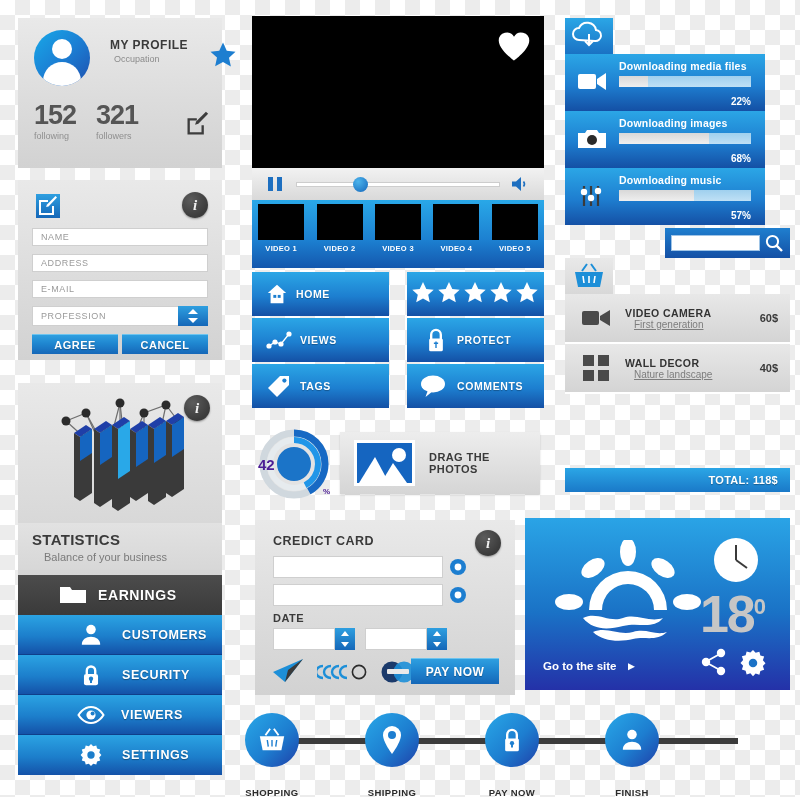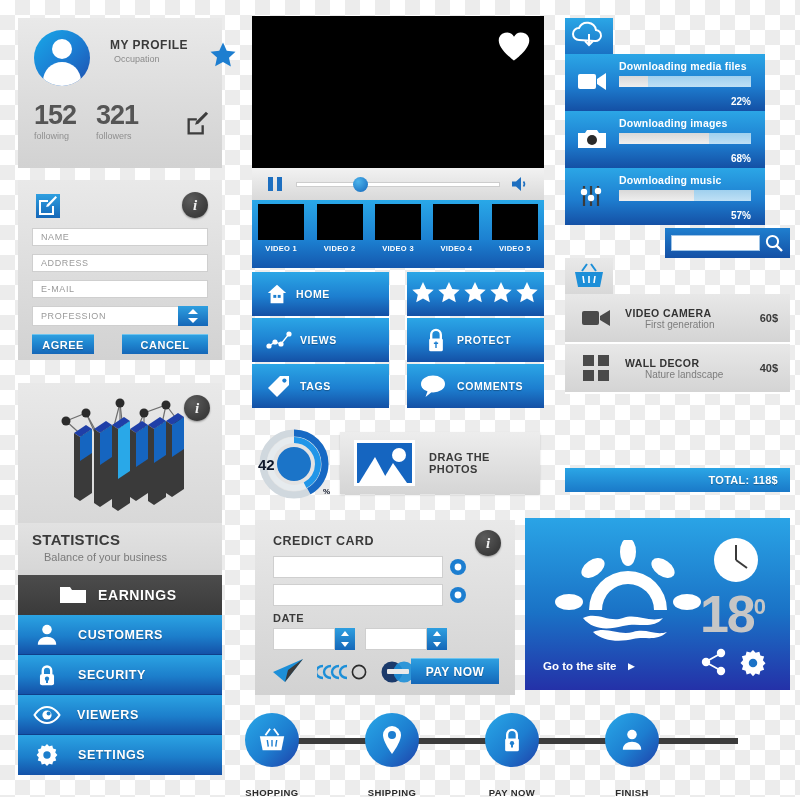--- a/index.html
+++ b/index.html
@@ -63,21 +63,21 @@
   #formcard .pencil-box{ position:absolute; left:18px; top:14px; width:24px;height:24px;
     background:linear-gradient(180deg,#2e9fe0,#1567b8); }
   
   #stats { left:18px; top:383px; width:204px; height:192px; }
   #statsLabel { position:absolute; left:0; bottom:0; width:100%; height:52px;
      background:linear-gradient(180deg,#e2e2e2,#d6d6d6); }
   #menu { left:18px; top:575px; width:204px; height:200px; }
   .menu-row { height:40px; display:flex; align-items:center; position:relative;}
   .menu-row.dark { background:linear-gradient(180deg,#4c4c4c,#3a3a3a); }
   .menu-row.blue { background:linear-gradient(180deg,#2ba3e3 0%,#1c7ecb 55%,#1452a8 100%);
-                   border-bottom:1px solid #0f3f8a; }
+                   border-bottom:1px solid #0f3f8a;padding-left:44px; }
   .menu-label { color:#fff; font-size:12.5px; font-weight:bold; letter-spacing:.6px;
      text-shadow:0 1px 1px rgba(0,0,0,.35); }
 
   
   #videoscreen { left:252px; top:16px; width:292px; height:152px; background:#000; }
   #controls { left:252px; top:168px; width:292px; height:32px;
       background:linear-gradient(180deg,#f2f2f2,#d9d9d9); display:flex; align-items:center; }
   #thumbs { left:252px; top:200px; width:292px; height:68px;
       background:linear-gradient(180deg,#29a8e8 0%,#1c7fd0 60%,#1457ad 100%);
       display:flex; }
@@ -114,21 +114,21 @@
      background:linear-gradient(180deg,#1f7fcf,#1450a5); display:flex; align-items:center; padding:0 6px; gap:4px;}
   #searchbar .sinput { flex:1; height:16px; background:#fff; border:1px solid #9fc4e6;}
 
   #baskettab { left:565px; top:258px; width:48px; height:36px;
      background:linear-gradient(180deg,#e9e9e9,#d8d8d8); display:flex; align-items:center; justify-content:center;}
   #products { left:565px; top:294px; width:225px; height:198px; }
   .prow { height:50px; display:flex; align-items:center; gap:10px; padding:0 12px;
      background:linear-gradient(180deg,#e8e8e8,#d4d4d4); border-bottom:2px solid #fff; position:relative;}
   .prow .picon { width:38px; display:flex; justify-content:center; align-items:center; color:#4a4a4a;}
   .prow .pname { font-size:10.5px; font-weight:bold; color:#333; letter-spacing:.4px;}
-  .prow .pdesc { font-size:10px; color:#7d7d7d; margin-left:20px; }
+  .prow .pdesc { font-size:10px; color:#7d7d7d; margin-left:9px;text-decoration:underline; }
   .prow .pprice{ margin-left:auto; font-size:11px; font-weight:bold; color:#3a3a3a;}
   #total { position:absolute; left:0; bottom:0; width:100%; height:24px;
      background:linear-gradient(180deg,#2ba6e6,#1a79c8); color:#fff; font-size:11px; font-weight:bold;
      display:flex; align-items:center; justify-content:flex-end; padding-right:12px; letter-spacing:.3px;
      text-shadow:0 1px 1px rgba(0,0,0,.3);}
 
   #weather { left:525px; top:518px; width:265px; height:172px;
      background:linear-gradient(180deg,#2aa4e6 0%,#1a72c6 55%,#2431a8 100%); position:absolute;}
   #weather .temp { position:absolute; right:26px; top:70px; font-size:52px; font-weight:bold;
      color:#c6c6c6; letter-spacing:-2px; line-height:1;}
@@ -196,21 +196,21 @@
   <div class="field abs" style="left:14px;top:126px;width:176px;height:20px">
     <span>PROFESSION</span>
   </div>
   <div class="abs" style="left:160px;top:126px;width:30px;height:20px;background:linear-gradient(180deg,#2e9fe0,#1567b8);">
     <svg width="30" height="20" viewBox="0 0 30 20">
       <path d="M15 3l5 5H10z" fill="#fff"></path>
         <path d="M15 17l-5-5h10z" fill="#fff"></path>
     </svg>
   </div>
 
-  <div class="blue-btn abs" style="left:14px;top:154px;width:62px;height:20px;line-height:20px;font-size:11px">AGREE</div>
+  <div class="blue-btn abs" style="left:14px;top:154px;width:86px;height:20px;line-height:20px;font-size:11px">AGREE</div>
   <div class="blue-btn abs" style="left:104px;top:154px;width:86px;height:20px;line-height:20px;font-size:11px">CANCEL</div>
 </div>
 
 <div class="abs panel-grey" id="stats">
   <div class="info-btn abs" style="right:12px;top:12px">i</div>
   <svg class="abs" style="left:30px;top:8px" width="145" height="125" viewBox="0 0 145 125">
     <g stroke="#6e6e6e" stroke-width="1.2">
       <line x1="18" y1="30" x2="38" y2="48"></line>
         <line x1="38" y1="22" x2="50" y2="44"></line>
       <line x1="58" y1="66" x2="55" y2="44"></line>
@@ -407,21 +407,21 @@
 
 <div class="abs" id="progresscircle">
   <svg width="72" height="72" viewBox="0 0 72 72">
     <circle cx="36" cy="36" r="34" fill="#e3e3e3"></circle>
     <circle cx="36" cy="36" r="31" fill="none" stroke="#d0d8de" stroke-width="7"></circle>
     <circle cx="36" cy="36" r="31" fill="none" stroke="#1769c4" stroke-width="7" stroke-dasharray="81.8 194.8" transform="rotate(-90 36 36)"></circle>
     <circle cx="36" cy="36" r="24" fill="none" stroke="#e6ebee" stroke-width="6"></circle>
     <circle cx="36" cy="36" r="24" fill="none" stroke="#2196e8" stroke-width="6" stroke-dasharray="63.4 87.4" transform="rotate(-90 36 36)"></circle>
     <circle cx="36" cy="36" r="17" fill="#1b74c8"></circle>
   </svg>
-  <div class="abs" style="left:0;top:0;width:72px;height:72px;display:flex;align-items:center;justify-content:space-between;color:#0f172a;font-weight:bold;font-size:15px">
+  <div class="abs" style="left:0;top:0;width:72px;height:72px;display:flex;align-items:center;justify-content:space-between;color:#4c1d95;font-weight:bold;font-size:15px">
     <span>42</span>
       <span style="font-size:8px;align-self:flex-end;margin-bottom:4px">%</span>
   </div>
 </div>
 
 <div class="abs" id="dragbox">
   <div class="thumbimg">
     <svg width="56" height="40" viewBox="0 0 56 40">
         <rect width="56" height="40" fill="#1565c0"></rect>
       <polygon points="2,40 18,14 32,40" fill="#fff"></polygon>

